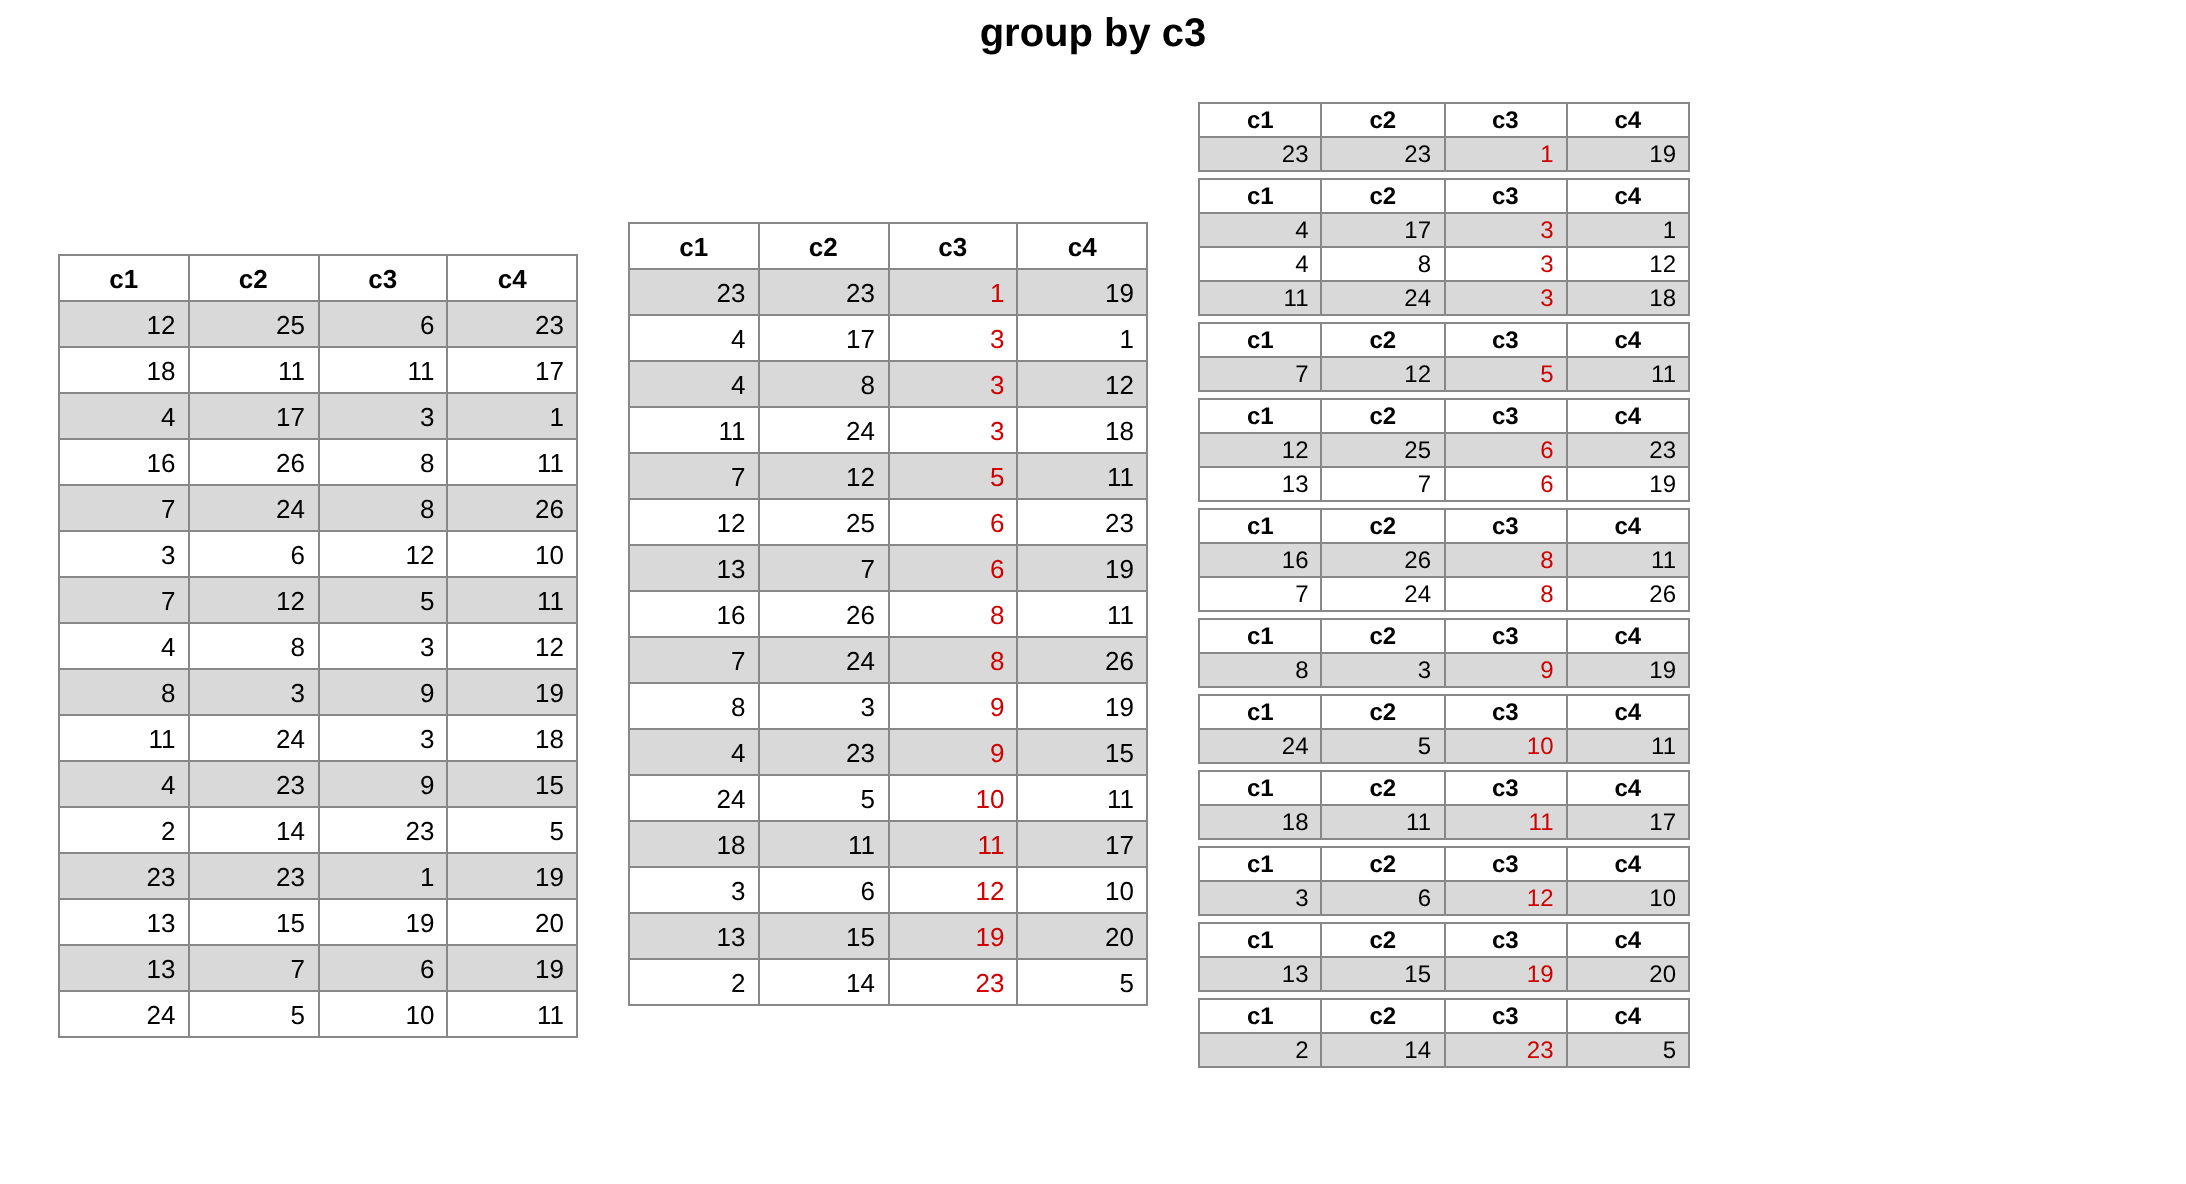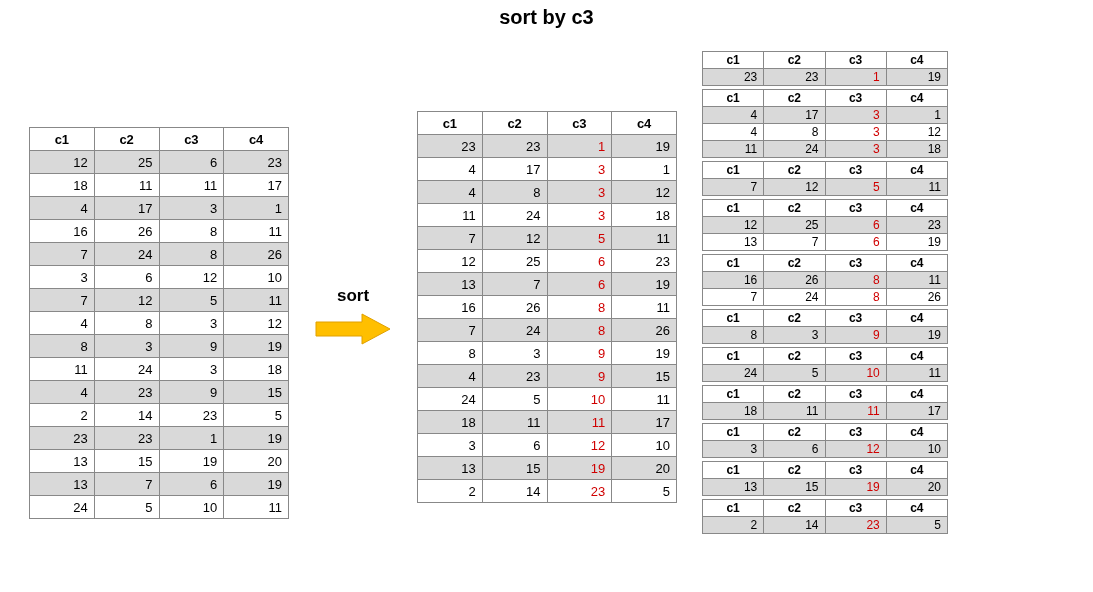--- a/index.html
+++ b/index.html
@@ -75,21 +75,21 @@
     font-weight: bold;
     text-align: center;
     background: #fff;
   }
   table.gtbl tr.shade td { background: #d9d9d9; }
   table.gtbl td.hl { color: #d00000; }
 </style>
 </head>
 <body>
 
-<h1 class="title">sort by c3</h1>
+<h1 class="title">group by c3</h1>
 
 <div class="stage">
 
   <div class="col">
     <div class="shim-left"></div>
     <table class="tbl" id="tbl-original">
         <thead>
           <tr>
             <th>c1</th>
             <th>c2</th>
@@ -191,27 +191,20 @@
           <tr>
             <td>24</td>
             <td>5</td>
             <td>10</td>
             <td>11</td>
           </tr>
         </tbody>
       </table>
   </div>
 
-  <div class="col">
-    <div class="shim-arrow"></div>
-    <div class="arrow-label">sort</div>
-    <svg width="78" height="34">
-      <polygon points="2,10 48,10 48,2 76,17 48,32 48,24 2,24" fill="#ffbf00" stroke="#e0a000" stroke-width="1"></polygon>
-    </svg>
-  </div>
 
   <div class="col">
     <div style="height:60px"></div>
     <table class="tbl" id="tbl-sorted">
         <thead>
           <tr>
             <th>c1</th>
             <th>c2</th>
             <th>c3</th>
             <th>c4</th>

